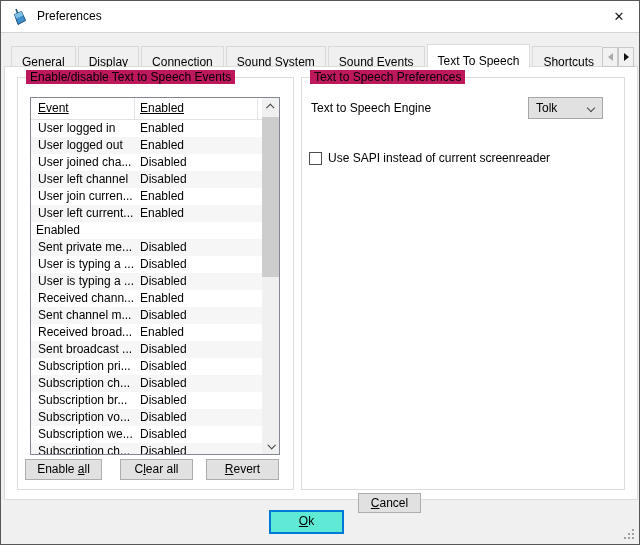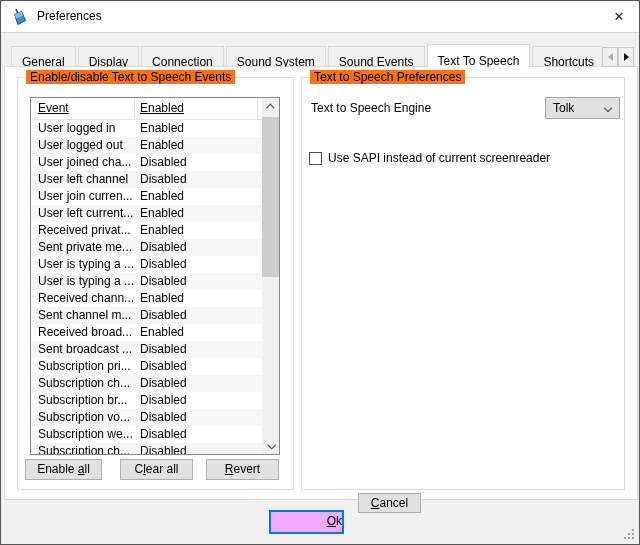--- a/index.html
+++ b/index.html
@@ -20,21 +20,21 @@
   .tab.selected { height:23px; line-height:21px; margin-bottom:0; background:#fff; border-color:#dcdcdc; }
   .tab:last-child { width:120px; }
   .tab-scroller { position:absolute; left:601px; top:46px; height:20px; display:flex; z-index:4; }
   .scr-btn { width:16px; height:20px; background:#f1f1f1; border:1px solid #c8c8c8; display:flex; align-items:center; justify-content:center; }
   .tri-left { width:0; height:0; border-top:4px solid transparent; border-bottom:4px solid transparent; border-right:5px solid #a9a9a9; }
   .tri-right { width:0; height:0; border-top:4px solid transparent; border-bottom:4px solid transparent; border-left:5px solid #111; }
   
   .tabpage { position:absolute; left:3px; top:65px; width:634px; height:434px; background:#fff; border:1px solid #dcdcdc; z-index:1; }
   
   .group { position:absolute; border:1px solid #dcdcdc; background:#fff; z-index:2; }
-  .group-label { position:absolute; top:-8px; left:8px; background:#f97316; padding:0 4px; white-space:nowrap; }
+  .group-label { position:absolute; top:-8px; left:8px; background:#be185d; padding:0 4px; white-space:nowrap; }
   #group-left  { left:16px;  top:76px; width:277px; height:413px; }
   #group-right { left:300px; top:76px; width:324px; height:413px; }
   
   .listview { position:absolute; left:29px; top:96px; width:250px; height:358px; background:#fff; border:1px solid #828790; z-index:5; }
   .lv-header { position:absolute; top:0; left:0; width:231px; height:22px; background:#fff; border-bottom:1px solid #e3e3e3; display:flex;text-decoration:underline; }
   .lv-header .hc1 { width:104px; padding-left:7px; line-height:21px; border-right:1px solid #e3e3e3; }
   .lv-header .hc2 { width:123px; padding-left:5px; line-height:21px; border-right:1px solid #e3e3e3; }
   .lv-body { position:absolute; top:22px; left:0; width:231px; height:334px; overflow:hidden; }
   .lv-row { display:flex; height:17px; line-height:17px; background:#fff; }
   .lv-row.alt { background:#f6f6f6; }
@@ -49,28 +49,28 @@
   .chev.down { transform:rotate(225deg) translateY(1px); }
   .sb-thumb { position:absolute; left:0; top:19px; width:17px; height:160px; background:#cdcdcd; }
   
   .btn { position:absolute; background:#e1e1e1; border:1px solid #adadad; text-align:center; line-height:19px; height:21px; z-index:6; }
   .ak { text-decoration:underline; }
   #btn-enable-all { left:24px;  top:458px; width:77px; }
   #btn-clear-all  { left:119px; top:458px; width:73px; }
   #btn-revert     { left:205px; top:458px; width:73px; }
   
   .engine-label { position:absolute; left:310px; top:96px; line-height:22px; z-index:6; }
-  .combobox { position:absolute; left:544px; top:96px; width:75px; height:22px; background:#e1e1e1; border:1px solid #a6a6a6; z-index:6; }
+  .combobox { position:absolute; left:527px; top:96px; width:75px; height:22px; background:#e1e1e1; border:1px solid #a6a6a6; z-index:6; }
   .combobox .val { position:absolute; left:7px; top:0; line-height:20px; }
   .combo-chev { position:absolute; right:8px; top:7px; width:6px; height:6px; border-left:1px solid #43494f; border-top:1px solid #43494f; transform:rotate(225deg); }
   .checkbox { position:absolute; left:308px; top:151px; width:13px; height:13px; background:#fff; border:1px solid #4d4d4d; z-index:6; }
   .checkbox-label { position:absolute; left:327px; top:145px; line-height:24px; z-index:6; }
   
   .footer { position:absolute; left:0; right:0; bottom:0; height:44px; background:#f0f0f0; }
-  #btn-ok { left:268px; top:509px; width:75px; height:24px; border:2px solid #0078d7; line-height:19px; position:absolute; background:#f0abfc; text-align:right; z-index:6; }
+  #btn-ok { left:268px; top:509px; width:75px; height:24px; border:2px solid #0078d7; line-height:19px; position:absolute; background:#5eead4; text-align:center; z-index:6; }
   #btn-cancel { left:357px; top:492px; width:63px; height:20px; line-height:19px; }
   .grip { position:absolute; right:4px; bottom:4px; width:11px; height:11px; }
   .grip i { position:absolute; left:0; top:0; width:2px; height:2px; background:transparent;
     box-shadow: 8px 0 0 #a0a0a0, 4px 4px 0 #a0a0a0, 8px 4px 0 #a0a0a0, 0 8px 0 #a0a0a0, 4px 8px 0 #a0a0a0, 8px 8px 0 #a0a0a0; }
 </style>
 </head>
 <body>
 
 <div class="window">
 
@@ -132,21 +132,20 @@
         </div>
         <div class="lv-row">
           <span class="c1">User join curren...</span>
           <span class="c2">Enabled</span>
         </div>
         <div class="lv-row alt">
           <span class="c1">User left current...</span>
           <span class="c2">Enabled</span>
         </div>
         <div class="lv-row">
-          <span class="c1">Received privat...</span>
           <span class="c2">Enabled</span>
         </div>
         <div class="lv-row alt">
           <span class="c1">Sent private me...</span>
           <span class="c2">Disabled</span>
         </div>
         <div class="lv-row">
           <span class="c1">User is typing a ...</span>
           <span class="c2">Disabled</span>
         </div>

